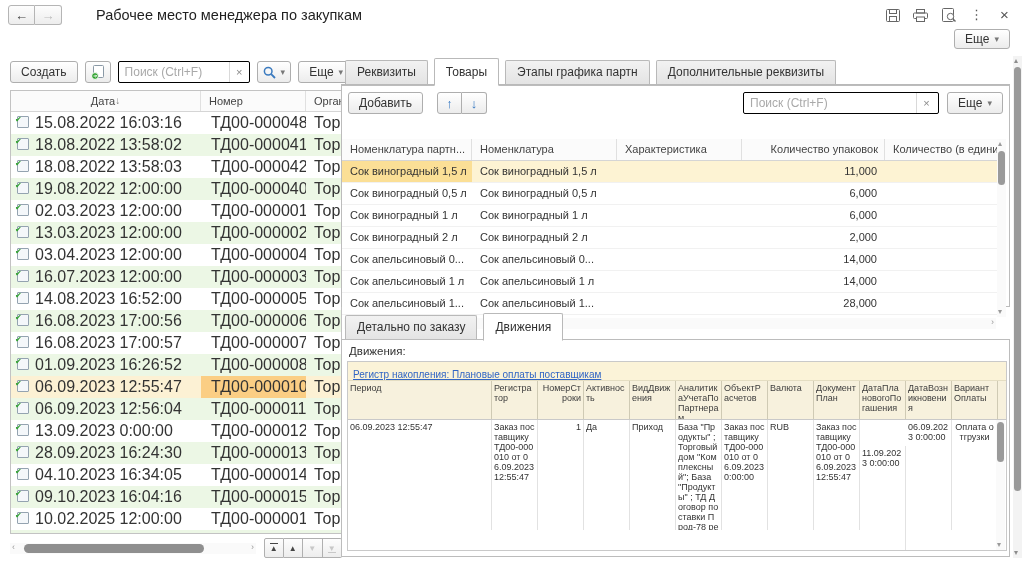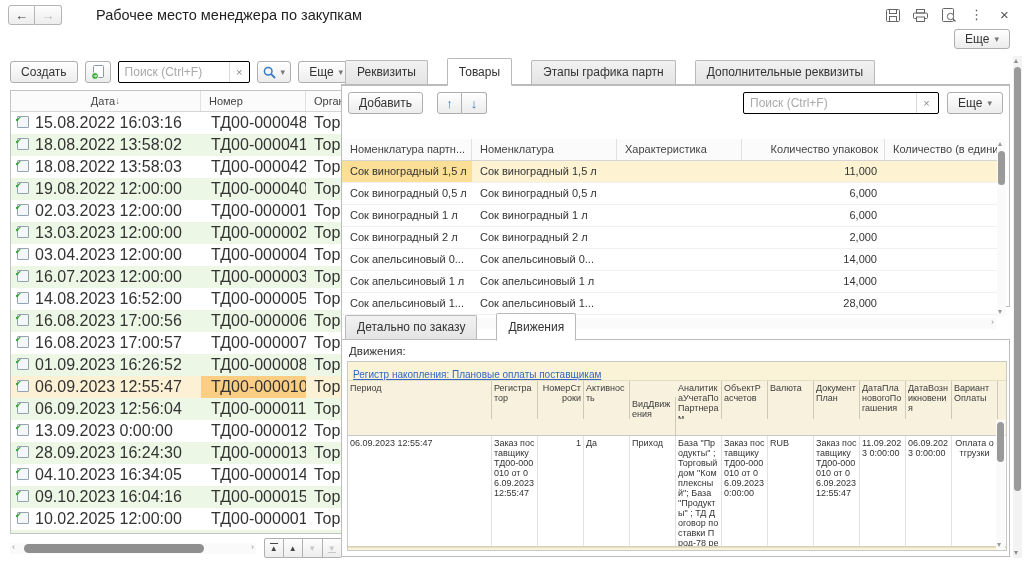--- a/index.html
+++ b/index.html
@@ -65,21 +65,21 @@
   .navbtn:first-child { border-left:1px solid #b0b0b0; border-radius:2px 0 0 2px; }
   .navbtn:last-child { border-radius:0 2px 2px 0; }
   .navbtn.disabled { color:#c8c8c8; }
   .navbtn .bar-top::before { content:""; position:absolute; left:5px; right:5px; top:4px; border-top:1.5px solid currentColor; }
   .navbtn .bar-bot::before { content:""; position:absolute; left:5px; right:5px; bottom:4px; border-top:1.5px solid currentColor; }
 
   
   .tabs { position:relative; display:flex; align-items:flex-end; padding-left:4px; height:25px; }
   .tabs::after { content:""; position:absolute; left:0; right:0; bottom:0; border-bottom:1px solid #b9b9b9; }
   .tab { position:relative; border:1px solid #b9b9b9; border-bottom:none; border-radius:2px 2px 0 0;
-    background:linear-gradient(#f2f2f2,#e3e3e3); font-size:12px; color:#333; padding:4px 11px 20px; margin-right:19px; height:22px; }
+    background:linear-gradient(#f2f2f2,#e3e3e3); font-size:12px; color:#333; padding:4px 11px 20px; margin-right:6px; height:22px; }
   .tab.active { background:#fff; height:25px; padding-top:6px; z-index:3; margin-bottom:-1px; border-bottom:1px solid #fff; }
 
   
   .right-top { position:absolute; left:341px; top:60px; width:669px; height:247px; }
   .rt-body { position:absolute; left:0; top:25px; width:669px; height:222px; border:1px solid #bcbcbc; background:#fff; }
   .rt-toolbar { position:absolute; left:6px; top:5px; right:6px; height:24px; display:flex; align-items:center; }
   .updown { display:flex; margin-left:14px; }
   .updown .btn { width:25px; padding:0; font-weight:bold; color:#2f74c0; font-size:13px; }
   .updown .btn:first-child { border-radius:3px 0 0 3px; }
   .updown .btn:last-child { border-radius:0 3px 3px 0; border-left:none; }
@@ -462,40 +462,40 @@
     <div class="rb-label">Движения:</div>
     <div class="mov-box">
       <div class="mov-band">
         <a href="#">Регистр накопления: Плановые оплаты поставщикам</a>
       </div>
       <div class="mov-header" id="mov-header">
           <div style="width: 144px; flex: 0 0 144px;">Период</div>
           <div style="width: 46px; flex: 0 0 46px;">Регистратор</div>
           <div class="ralign" style="width: 46px; flex: 0 0 46px;">НомерСтроки</div>
           <div style="width: 46px; flex: 0 0 46px;">Активность</div>
-          <div style="width: 46px; flex: 0 0 46px; margin-top: 16px;">ВидДвижения</div>
+          <div style="width: 46px; flex: 0 0 46px;">ВидДвижения</div>
           <div style="width: 46px; flex: 0 0 46px;">АналитикаУчетаПоПартнерам</div>
           <div style="width: 46px; flex: 0 0 46px;">ОбъектРасчетов</div>
           <div style="width: 46px; flex: 0 0 46px;">Валюта</div>
           <div style="width: 46px; flex: 0 0 46px;">ДокументПлан</div>
           <div style="width: 46px; flex: 0 0 46px;">ДатаПлановогоПогашения</div>
           <div style="width: 46px; flex: 0 0 46px;">ДатаВозникновения</div>
           <div style="width: 46px; flex: 0 0 46px;">ВариантОплаты</div>
         </div>
       <div class="mov-row" id="mov-row">
           <div style="width: 144px; flex: 0 0 144px;">06.09.2023 12:55:47</div>
           <div style="width: 46px; flex: 0 0 46px;">Заказ поставщику ТД00-000010 от 06.09.2023 12:55:47</div>
           <div class="ralign" style="width: 46px; flex: 0 0 46px;">1</div>
           <div style="width: 46px; flex: 0 0 46px;">Да</div>
           <div style="width: 46px; flex: 0 0 46px;">Приход</div>
           <div style="width: 46px; flex: 0 0 46px;">База "Продукты" ; Торговый дом "Комплексный"; База "Продукты" ; ТД Договор поставки Прод-78 регулярный</div>
           <div style="width: 46px; flex: 0 0 46px;">Заказ поставщику ТД00-000010 от 06.09.2023 0:00:00</div>
           <div style="width: 46px; flex: 0 0 46px;">RUB</div>
           <div style="width: 46px; flex: 0 0 46px;">Заказ поставщику ТД00-000010 от 06.09.2023 12:55:47</div>
-          <div style="width: 46px; flex: 0 0 46px;">11.09.2023 0:00:00</div>
+          <div style="width: 46px; flex: 0 0 46px; margin-top: 26px;">11.09.2023 0:00:00</div>
           <div style="width: 46px; flex: 0 0 46px;">06.09.2023 0:00:00</div>
           <div style="width: 46px; flex: 0 0 46px; text-align: center;">Оплата отгрузки</div>
         </div>
       <div class="mov-band" style="border-top:1px solid #e4ddc2; border-bottom:none; height:17px;">
         <a href="#">Регистр накопления: Расчеты с поставщиками</a>
       </div>
       <div class="hscroll mov-hscroll">
         <span class="arr" style="left:2px;">‹</span>
         <div class="thumb" style="left:12px; width:300px;"></div>
         <span class="arr" style="right:2px;">›</span>

